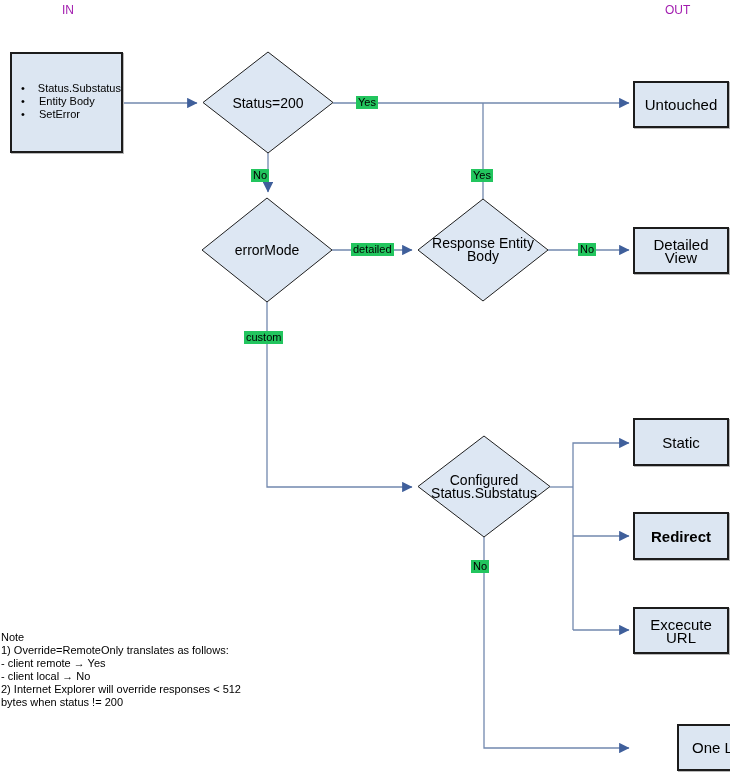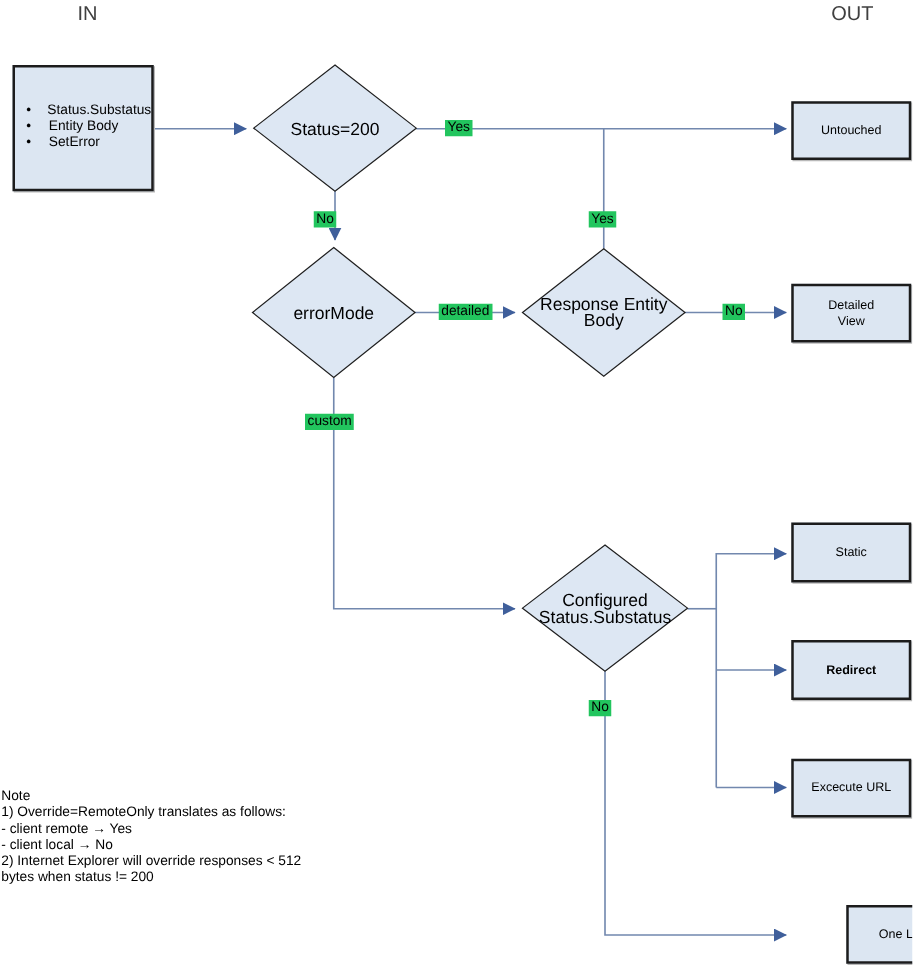--- a/index.html
+++ b/index.html
@@ -5,37 +5,37 @@
   html,body{margin:0;padding:0;background:#fff;}
   #canvas{
     position:relative;width:730px;height:773px;background:#ffffff;
     font-family:"Liberation Sans","DejaVu Sans",sans-serif;color:#000;
     overflow:hidden;
   }
   #wires{position:absolute;left:0;top:0;width:730px;height:773px;}
   .diamond{fill:#dde7f3;stroke:#1f1f1f;stroke-width:1;}
   .conn{stroke:#7288ae;stroke-width:1.3;fill:none;}
 
-  .lane-label{position:absolute;font-size:16px;color:#404040;}
+  .lane-label{position:absolute;font-size:12px;color:#a21caf;}
 
   .inbox{
     position:absolute;left:10px;top:52px;width:113px;height:101px;
     background:#dce6f2;border:2px solid #1c1c1c;box-sizing:border-box;
     box-shadow:1px 1px 0 #b9b9b9;
     padding-top:28px;font-size:11px;line-height:13px;
   }
   .inbox .li{display:flex;padding-left:9px;}
   .inbox .bullet{width:9px;margin-right:9px;}
 
   .obox{
     position:absolute;left:633px;width:96px;height:47px;
     background:#dce6f2;border:2px solid #1c1c1c;box-sizing:border-box;
     box-shadow:1px 1px 0 #b9b9b9;
     display:flex;align-items:center;justify-content:center;
-    font-size:10px;line-height:13px;text-align:center;white-space:pre-line;
+    font-size:15px;line-height:13px;text-align:center;white-space:pre-line;
   }
 
   .dlabel{
     position:absolute;font-size:14px;line-height:13px;text-align:center;
     white-space:pre-line;
   }
 
   .elabel{
     position:absolute;font-size:11px;line-height:13px;background:#22c55e;
     padding:0 2px;

